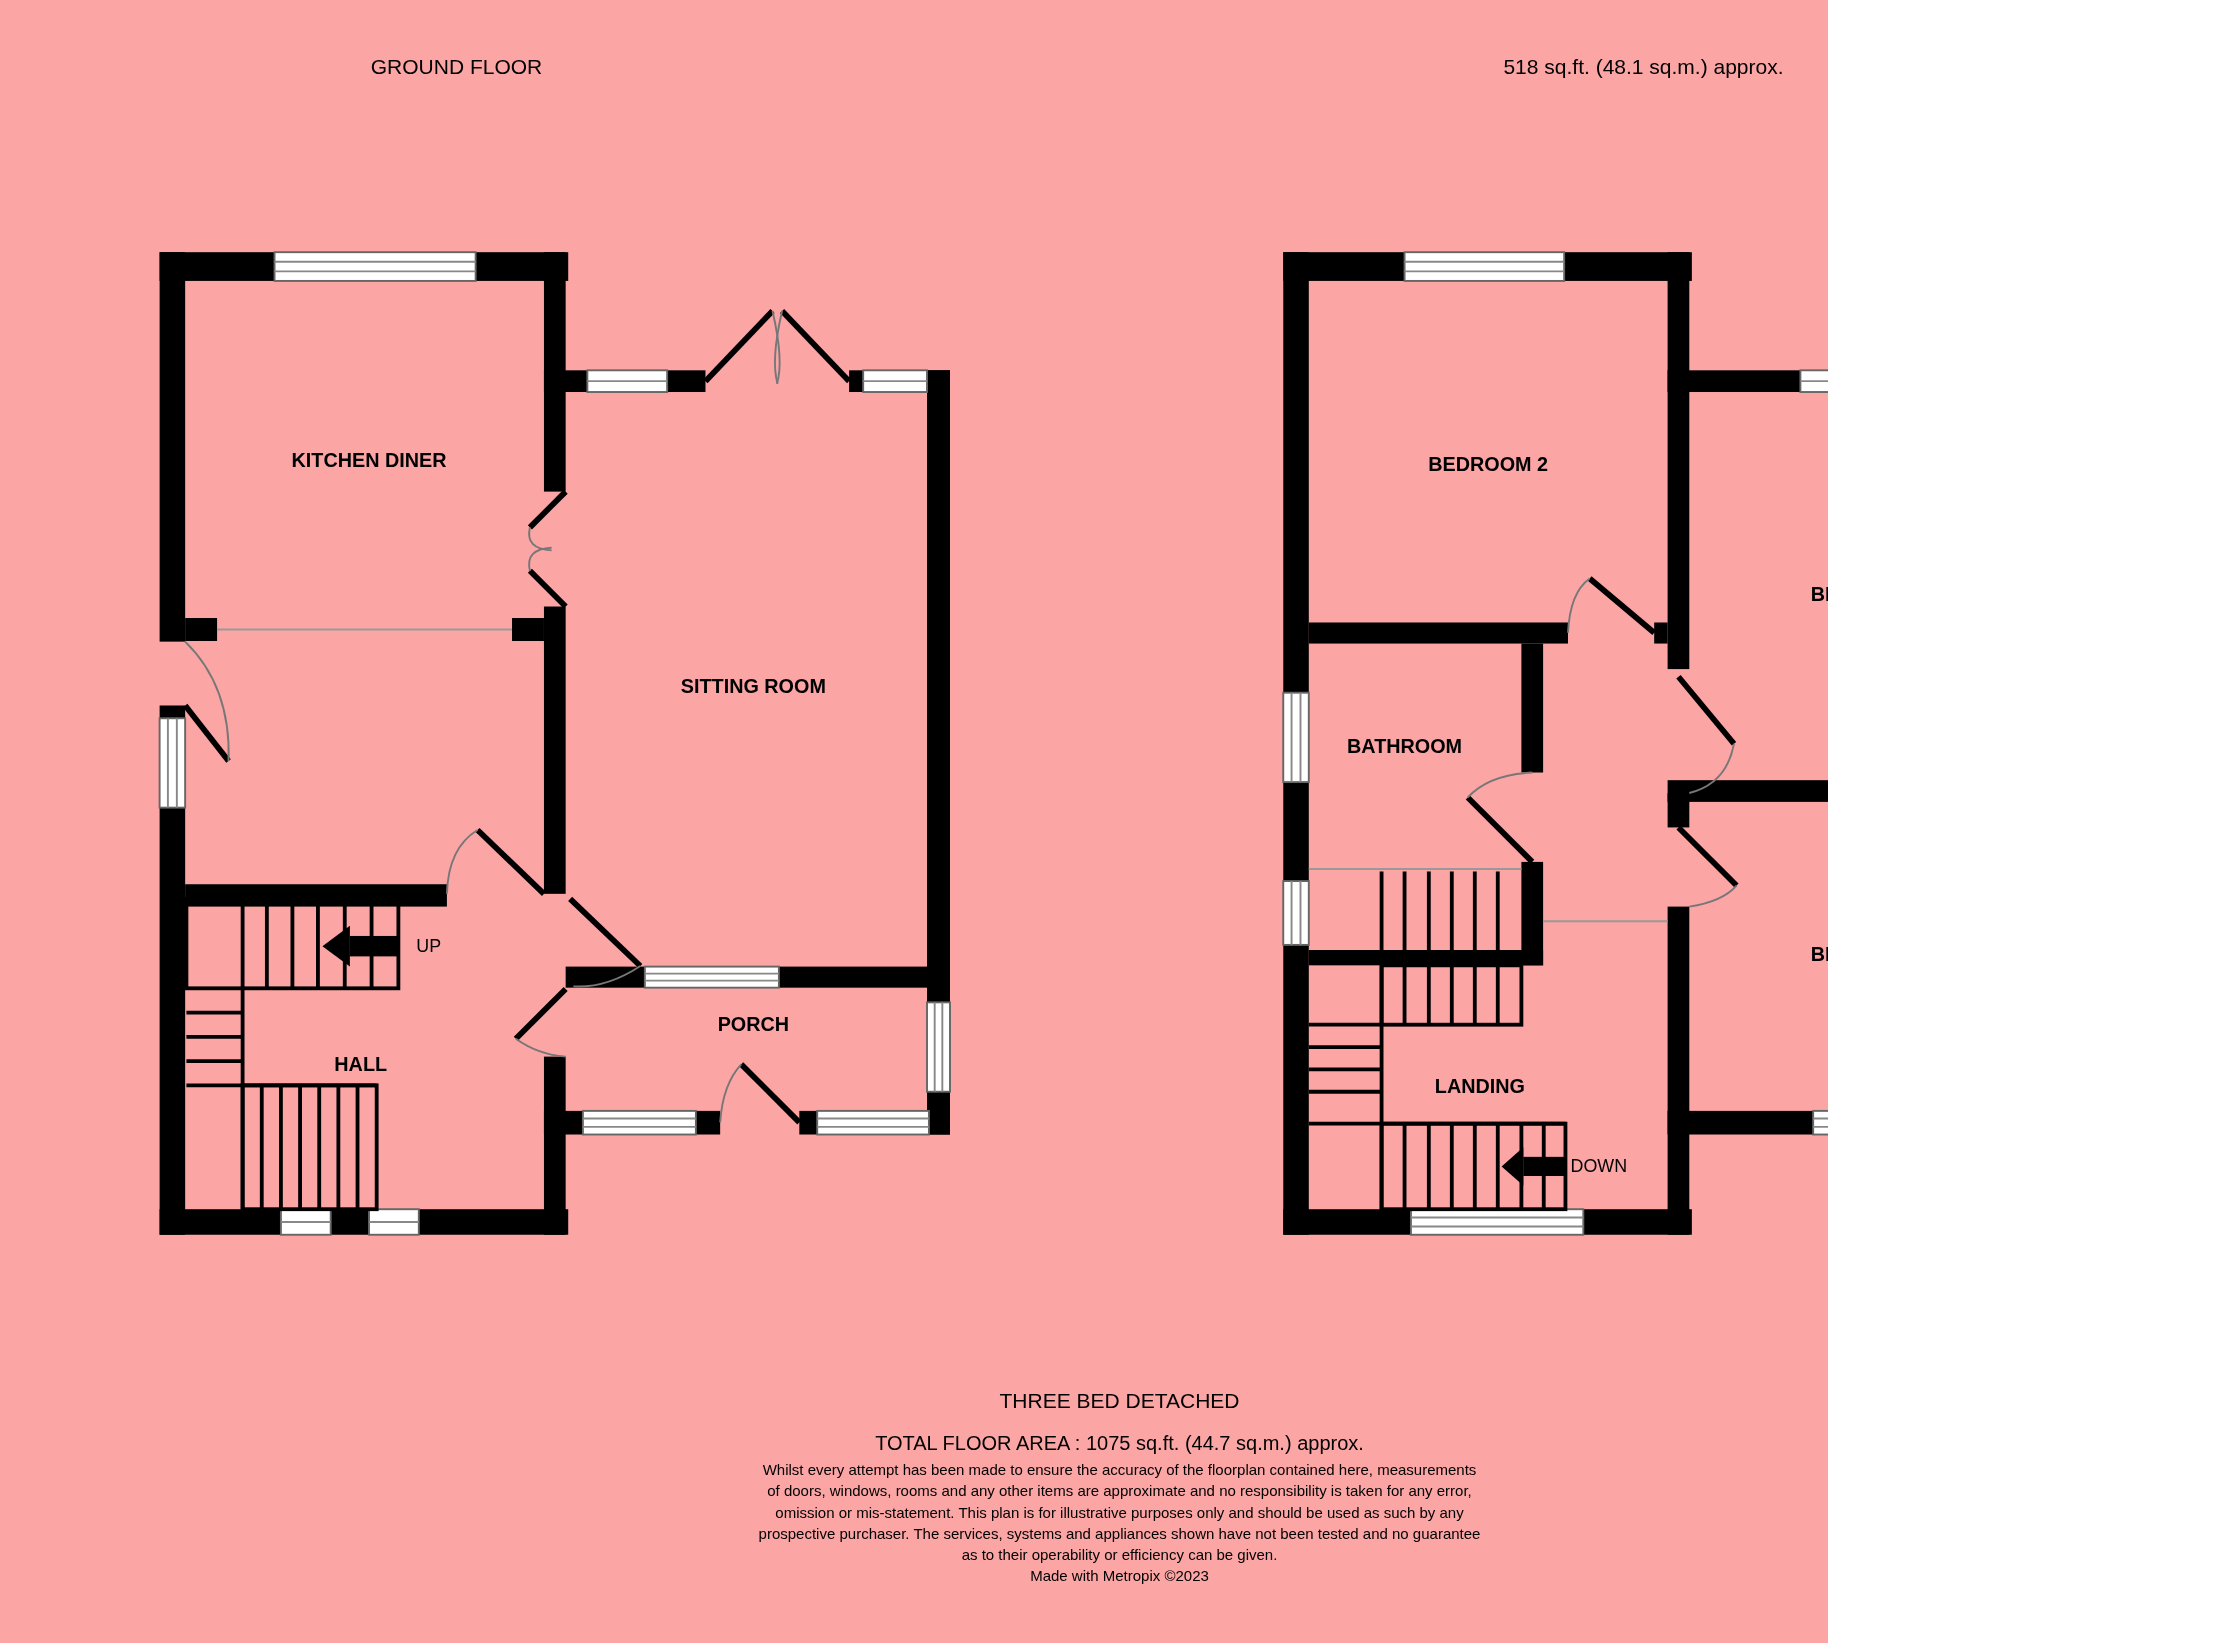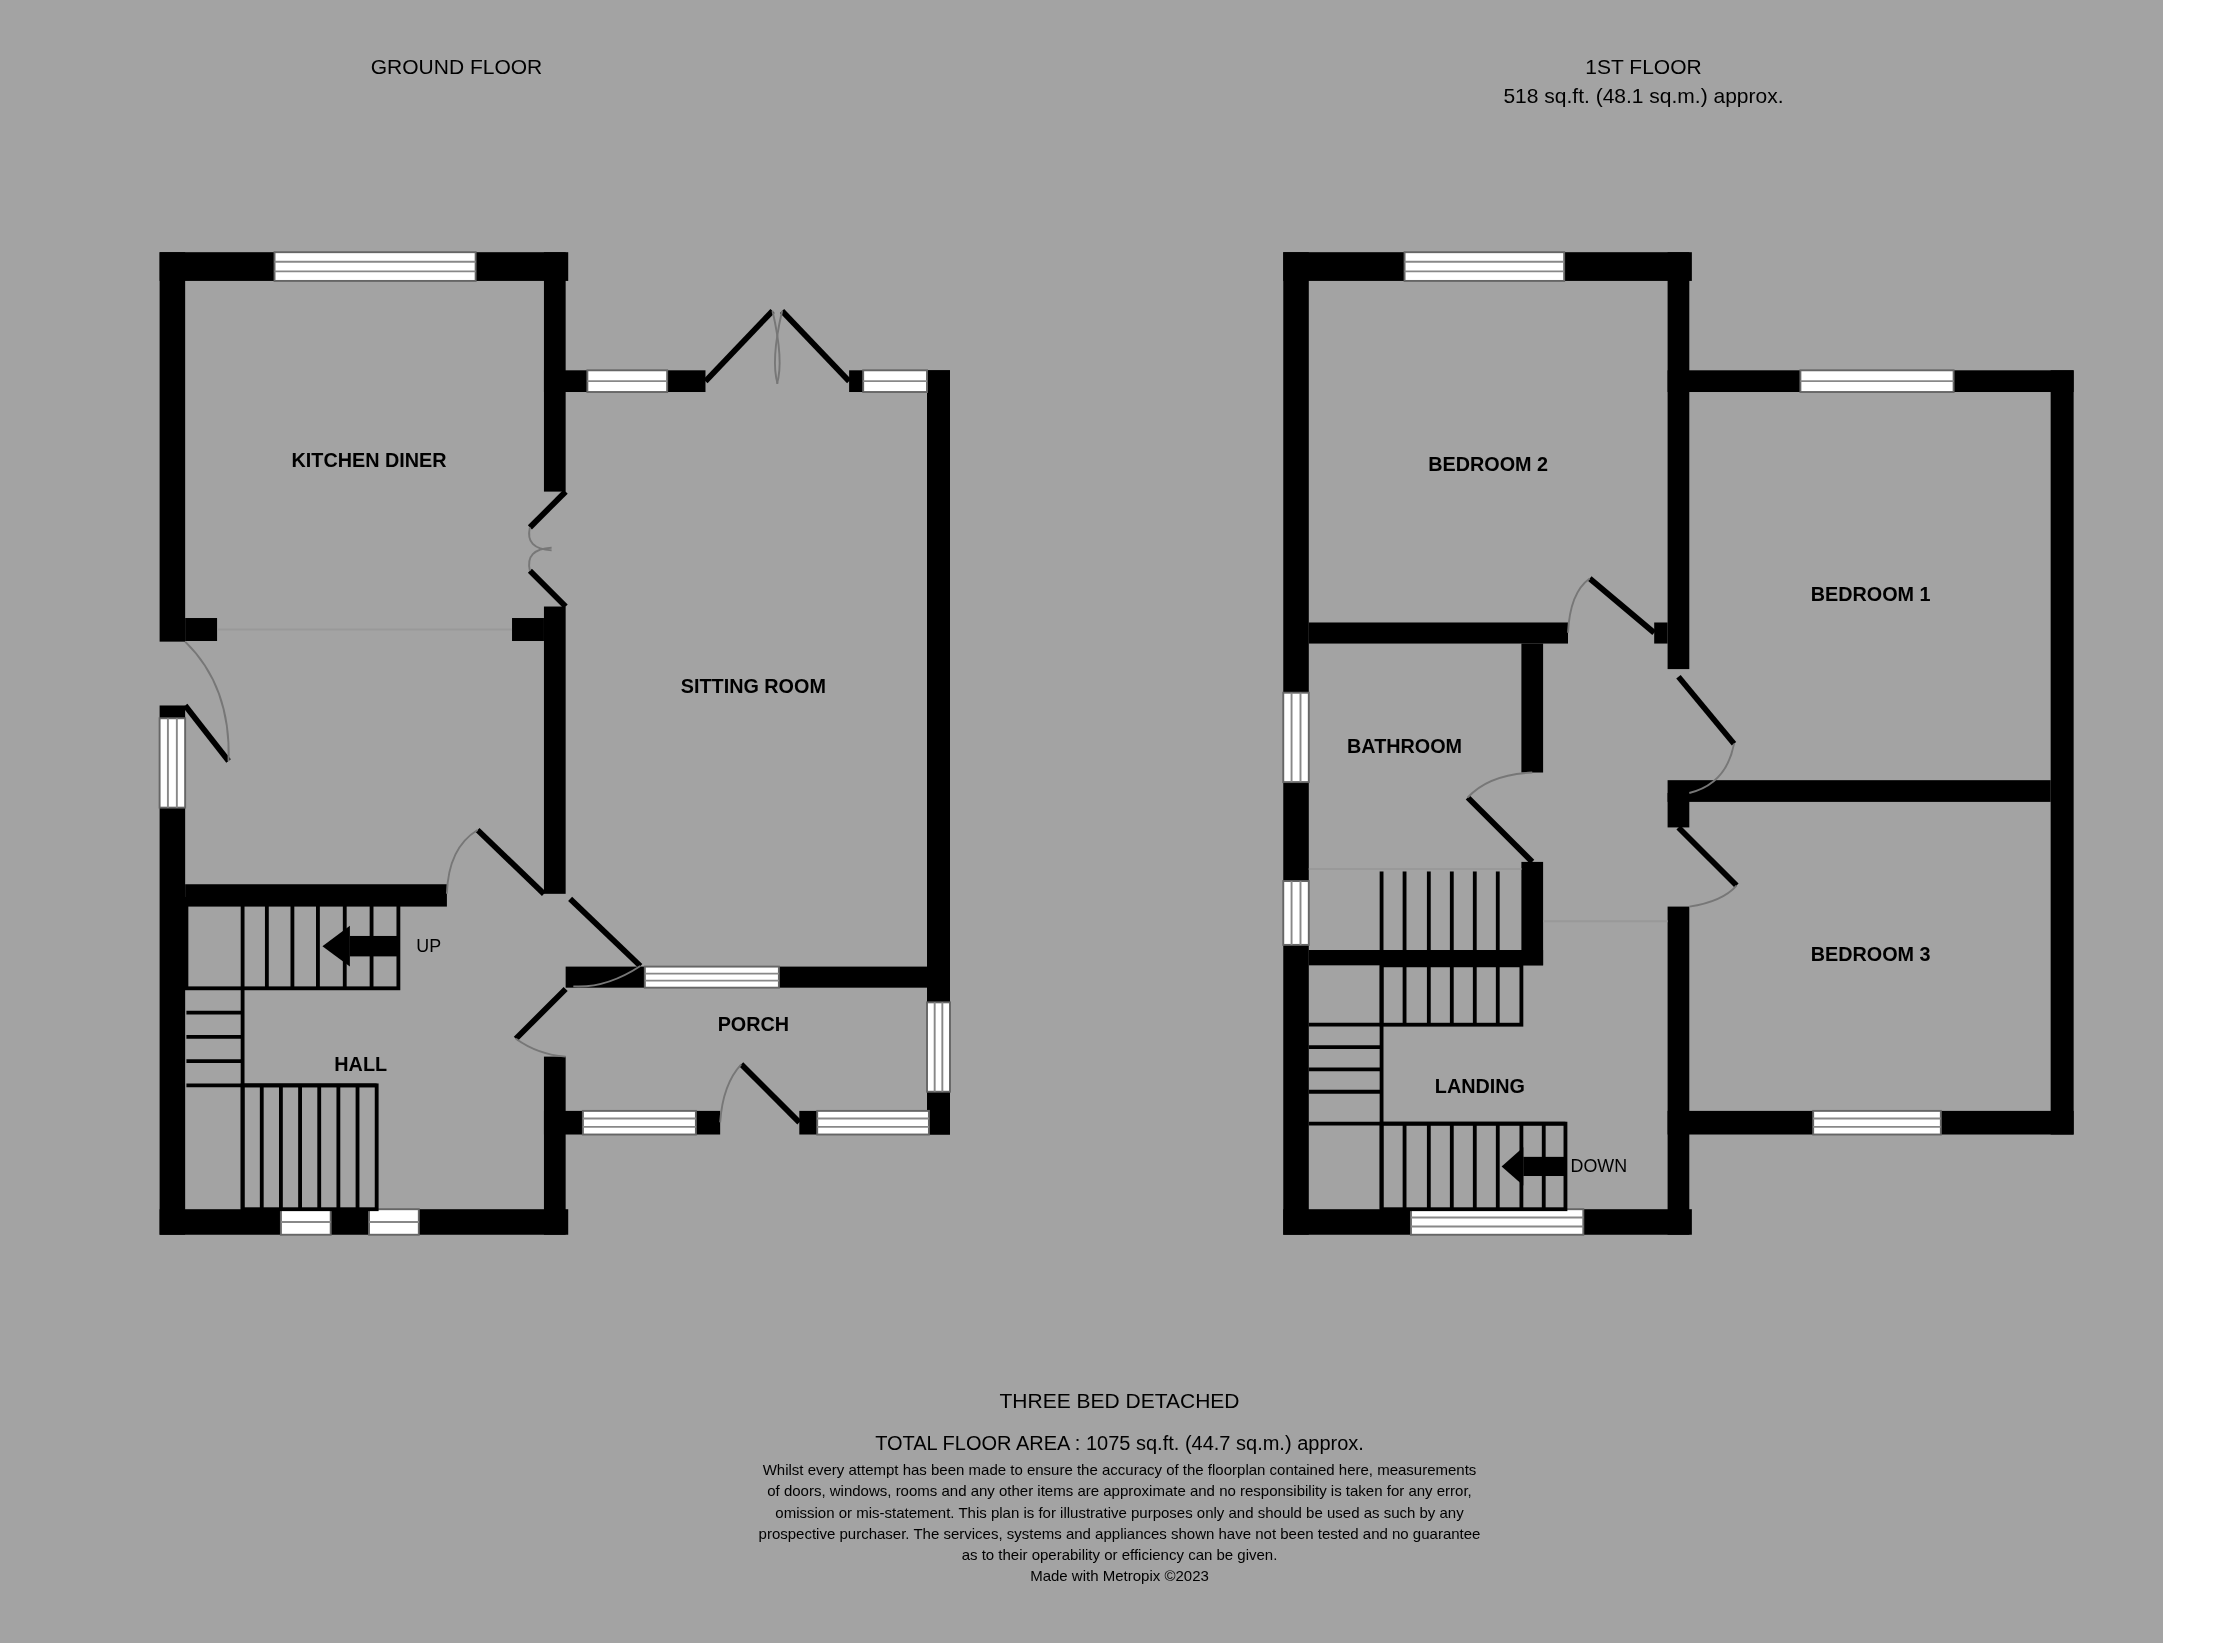--- a/index.html
+++ b/index.html
@@ -1,16 +1,16 @@
 <!DOCTYPE html>
 <html style="font-size:10.2px"><head>
 <meta charset="utf-8">
 <style>
   html,body{margin:0;padding:0;background:#fff;}
-  .page{position:relative;width:2163px;height:1644px;background:#a3a3a3;overflow:hidden;
+  .page{position:relative;width:1828px;height:1644px;background:#fca5a5;overflow:hidden;
         font-family:"Liberation Sans",sans-serif;color:#000;}
   .floor-title{position:absolute;text-align:center;font-size:21px;line-height:29px;color:#000;}
   .footer{position:absolute;left:0;width:2239px;text-align:center;color:#000;}
   .footer-type{top:1389px;font-size:21px;}
   .footer-area{top:1432px;font-size:20px;}
   .footer-disclaimer{top:1459px;font-size:15px;line-height:21.3px;text-align:center;}
   svg text{fill:#000;}
   .room-label{font:700 31px "Liberation Sans",sans-serif;text-anchor:middle;}
   .dir-label{font:400 28px "Liberation Sans",sans-serif;}
   .wall{fill:#000;stroke:none;}
@@ -24,21 +24,20 @@
 </style>
 </head>
 <body>
 
 <div class="page">
 
   <div class="floor-title" style="left:169px;top:52px;width:575px;">
     <div>GROUND FLOOR</div>
   </div>
   <div class="floor-title" style="left:1356px;top:52px;width:575px;">
-    <div>1ST FLOOR</div>
     <div>518 sq.ft. (48.1 sq.m.) approx.</div>
   </div>
 
   <svg width="2239" height="1644" viewBox="0 0 3507 2575" style="position:absolute;left:0;top:0;">
 
     <g>
 
       <g>
 
         <rect class="wall" x="250" y="395" width="180" height="45"></rect>

